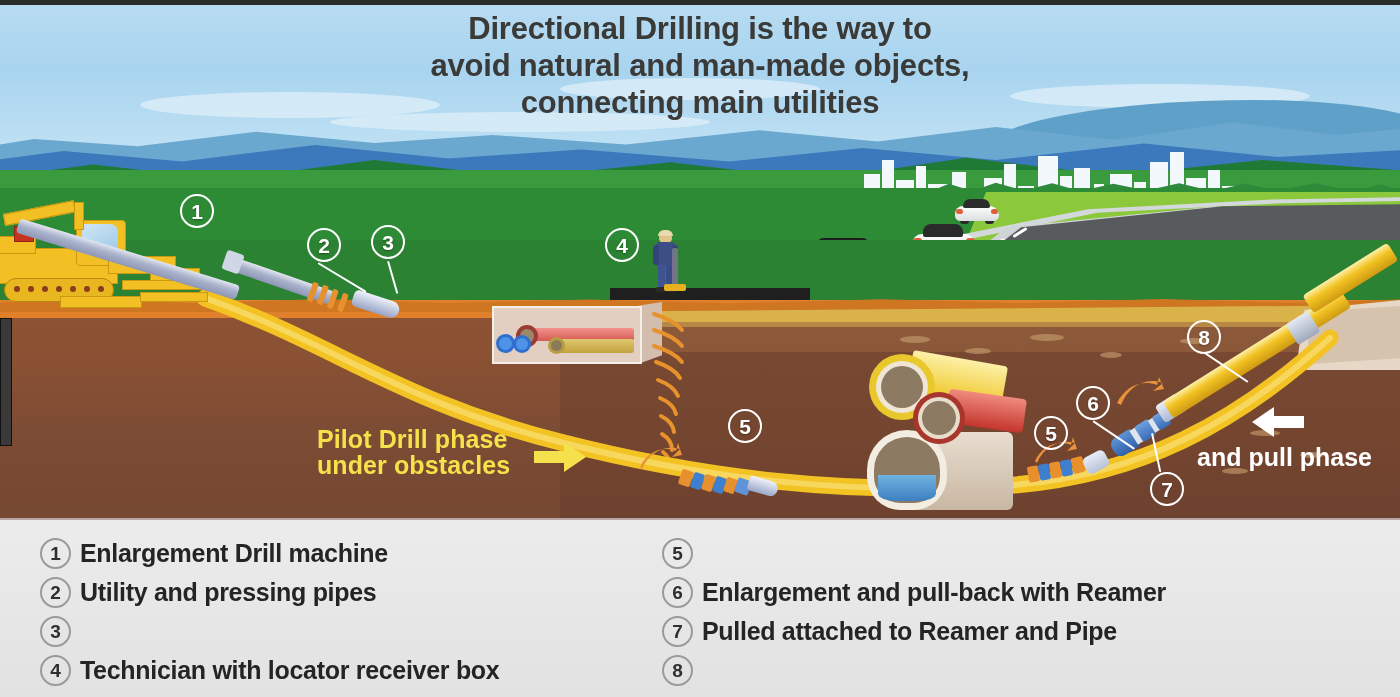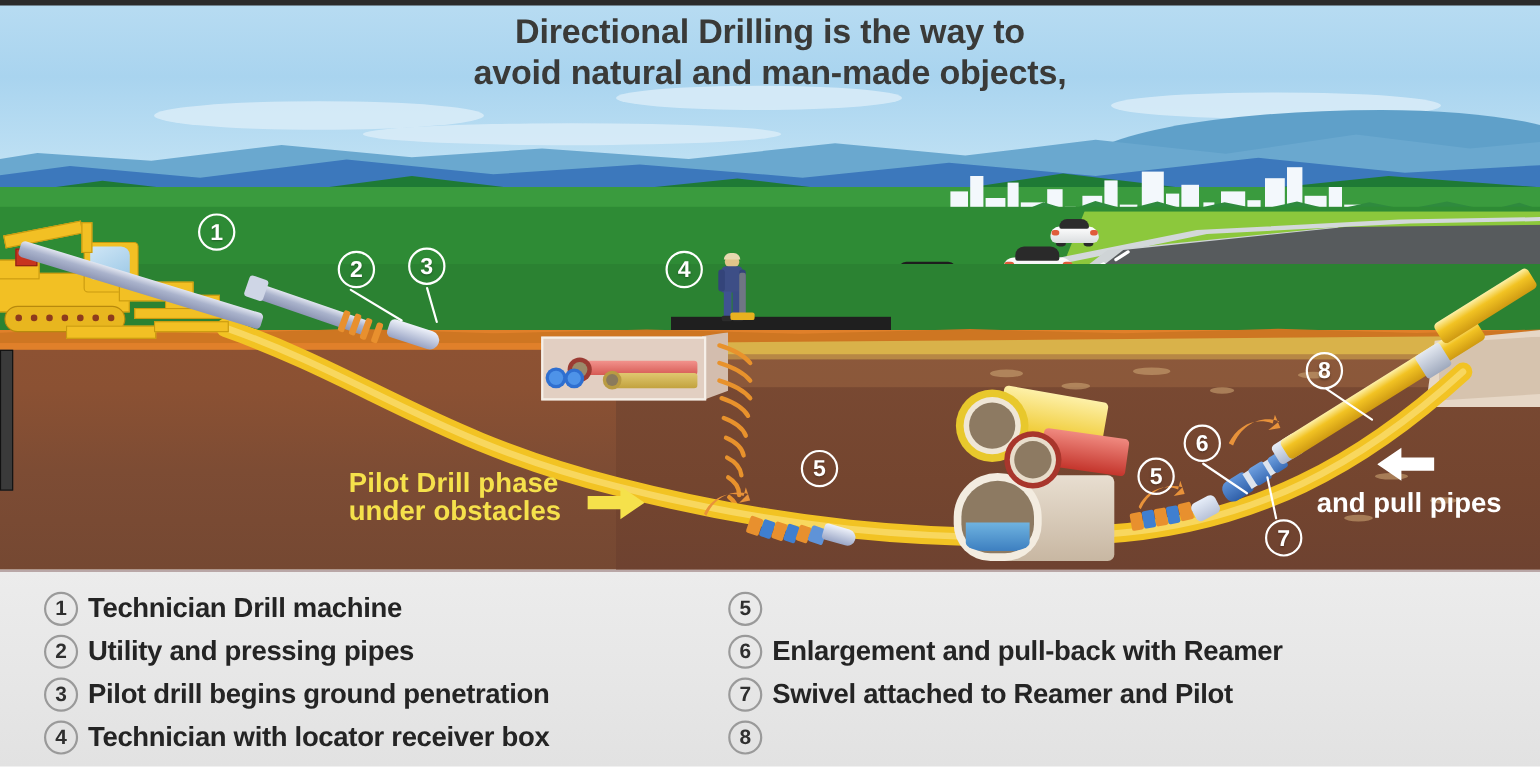--- a/index.html
+++ b/index.html
@@ -393,20 +393,21 @@
     <svg class="oarrow" style="left:1035px;top:437px;width:44px;height:34px;" viewBox="0 0 44 34">
       <path d="M2 26 C10 8 26 2 40 6 L32 14 L42 12 L38 0 L36 8 C22 2 6 10 0 24 Z" fill="#e8923a"></path>
     </svg>
     <svg class="oarrow" style="left:1117px;top:375px;width:48px;height:38px;" viewBox="0 0 48 38">
       <path d="M4 30 C12 10 30 2 46 8 L36 16 L47 14 L42 2 L40 10 C24 4 8 12 0 28 Z" fill="#e8923a"></path>
     </svg>
 
     <div class="title">
       <div>Directional Drilling is the way to</div>
       <div>avoid natural and man-made objects,</div>
+      <div>connecting main utilities</div>
     </div>
 
     <div class="leader" style="left:318px;top:262px;width:56px;transform:rotate(31deg);"></div>
     <div class="leader" style="left:388px;top:260px;width:34px;transform:rotate(74deg);"></div>
     <div class="leader" style="left:1093px;top:420px;width:50px;transform:rotate(34deg);"></div>
     <div class="leader" style="left:1152px;top:432px;width:40px;transform:rotate(78deg);"></div>
     <div class="leader" style="left:1205px;top:352px;width:52px;transform:rotate(34deg);"></div>
 
     <div class="marker" style="left:180px;top:194px;">1</div>
     <div class="marker" style="left:307px;top:228px;">2</div>
@@ -420,60 +421,59 @@
 
     <div class="label-yellow" style="left:317px;top:426px;">
       <div>Pilot Drill phase</div>
       <div>under obstacles</div>
     </div>
     <svg class="arrow-yellow" style="left:534px;top:440px;width:52px;height:34px;" viewBox="0 0 52 34">
       <path d="M0 11 L30 11 L30 2 L52 17 L30 32 L30 23 L0 23 Z" fill="#f5e14b"></path>
     </svg>
 
     <div class="label-white" style="left:1197px;top:444px;">
-      <div>and pull pipes</div>
+      <div>and pull phase</div>
     </div>
     <svg class="arrow-white" style="left:1252px;top:406px;width:52px;height:32px;" viewBox="0 0 52 32">
       <path d="M52 10 L22 10 L22 1 L0 16 L22 31 L22 22 L52 22 Z" fill="#ffffff"></path>
     </svg>
 
     <div class="artifact"></div>
   </div>
 
   <div class="legend">
     <div class="legend-col left">
       <div class="leg-item">
         <div class="leg-num">1</div>
-        <div class="leg-text">Technician Drill machine</div>
+        <div class="leg-text">Enlargement Drill machine</div>
       </div>
       <div class="leg-item">
         <div class="leg-num">2</div>
         <div class="leg-text">Utility and pressing pipes</div>
       </div>
       <div class="leg-item">
         <div class="leg-num">3</div>
-        <div class="leg-text">Pilot drill begins ground penetration</div>
       </div>
       <div class="leg-item">
         <div class="leg-num">4</div>
         <div class="leg-text">Technician with locator receiver box</div>
       </div>
     </div>
 
     <div class="legend-col right">
       <div class="leg-item">
         <div class="leg-num">5</div>
       </div>
       <div class="leg-item">
         <div class="leg-num">6</div>
         <div class="leg-text">Enlargement and pull-back with Reamer</div>
       </div>
       <div class="leg-item">
         <div class="leg-num">7</div>
-        <div class="leg-text">Swivel attached to Reamer and Pilot</div>
+        <div class="leg-text">Pulled attached to Reamer and Pipe</div>
       </div>
       <div class="leg-item">
         <div class="leg-num">8</div>
       </div>
     </div>
   </div>
 
 </div>
 
 </body></html>

